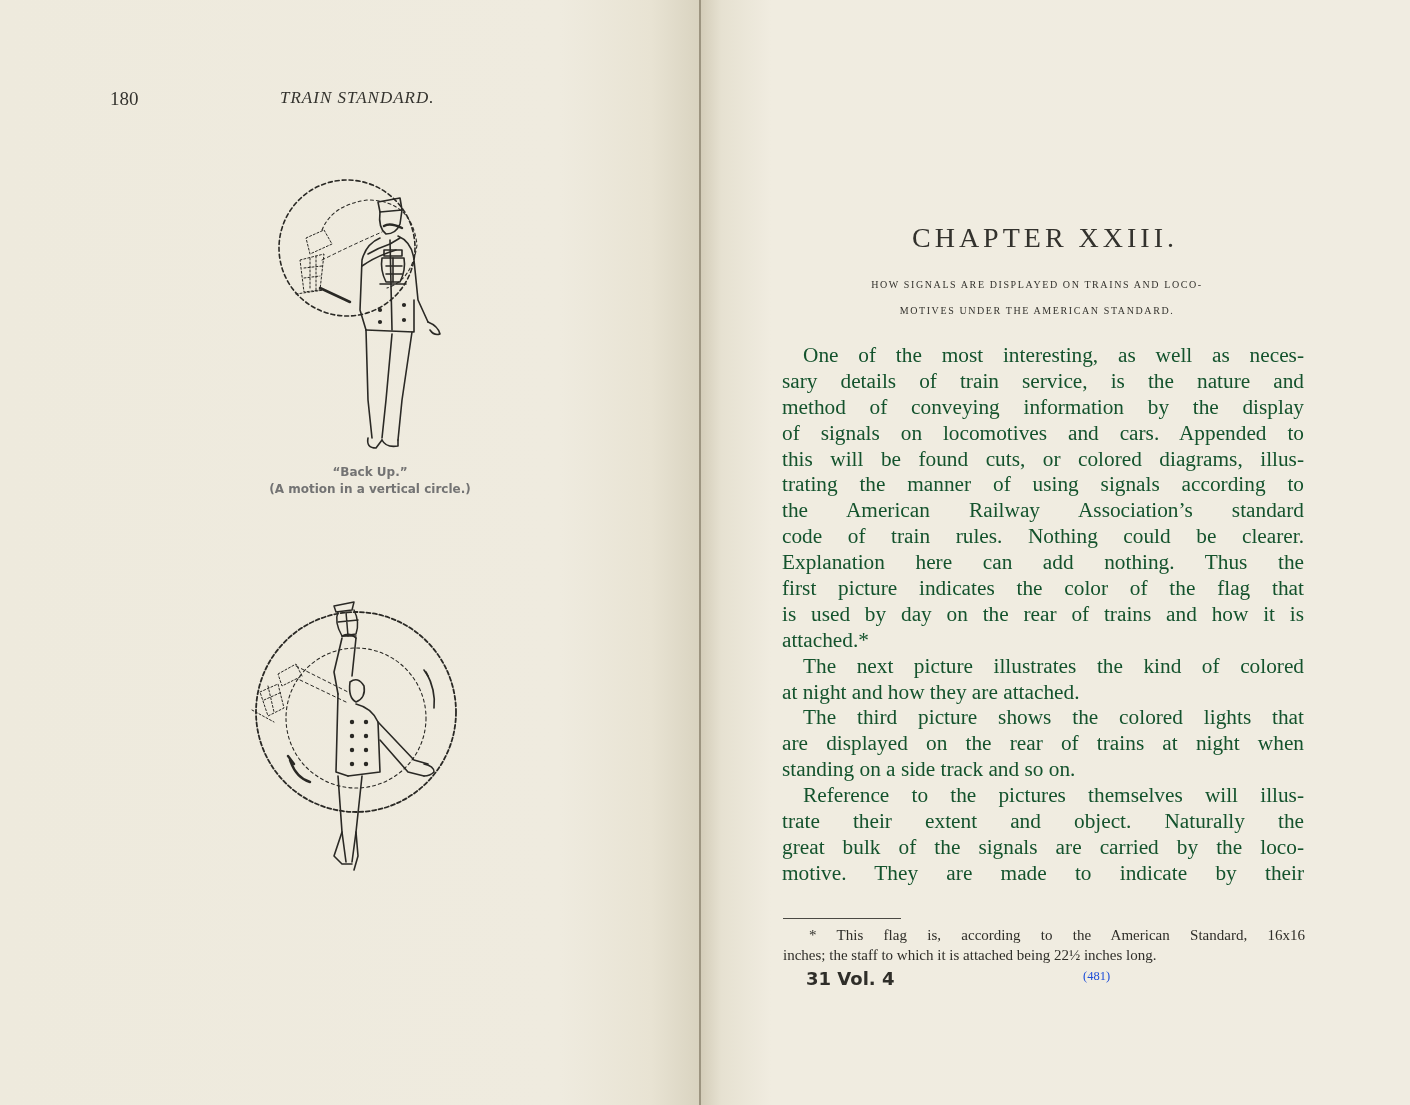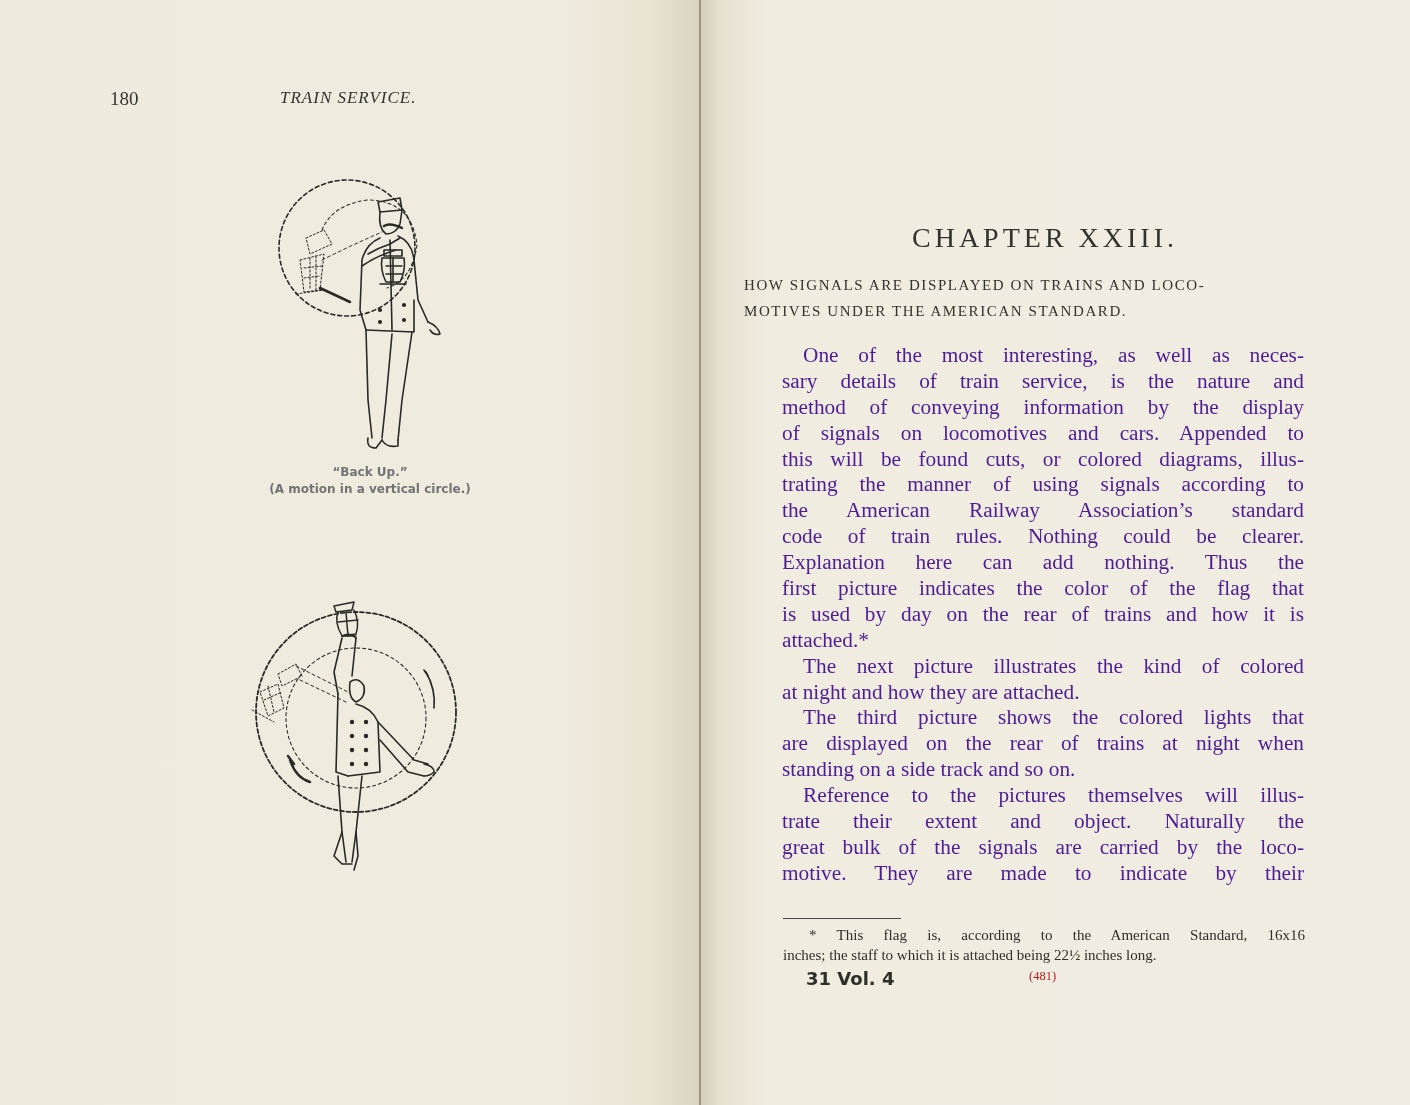--- a/index.html
+++ b/index.html
@@ -57,28 +57,28 @@
   .caption .cap-title { font-weight: bold; }
   .caption .cap-desc { font-weight: bold; }
 
   
   .chapter-title {
     position: absolute; left: 780px; width: 530px; top: 222px;
     text-align: center; font-family: "Liberation Serif", serif;
     font-size: 28px; letter-spacing: 4px; color: #33322d;
   }
   .chapter-subtitle {
-    position: absolute; left: 744px; width: 530px; top: 272px;
-    text-align: left; font-family: "Liberation Serif", serif;
-    font-size: 15px; letter-spacing: 1.6px; line-height: 26px; color: #33322d;
+    position: absolute; left: 772px; width: 530px; top: 272px;
+    text-align: center; font-family: "Liberation Serif", serif;
+    font-size: 10px; letter-spacing: 1.6px; line-height: 26px; color: #33322d;
   }
   .body-text {
     position: absolute; left: 782px; width: 522px; top: 343px;
     font-family: "Liberation Serif", serif; font-size: 21.3px;
-    line-height: 25.9px; color: #4c1d95;
+    line-height: 25.9px; color: #14532d;
   }
   .body-text .line {
     display: block; text-align: justify; text-align-last: justify;
     white-space: nowrap; height: 25.9px;
   }
   .body-text .line.last { text-align-last: left; }
   .body-text .line.indent { padding-left: 21px; }
 
   .footnote-rule {
     position: absolute; left: 783px; top: 918px; width: 118px; height: 1px;
@@ -91,35 +91,35 @@
   }
   .footnote .line { display: block; white-space: nowrap; text-align: justify; text-align-last: justify; }
   .footnote .line.indent { padding-left: 26px; }
   .footnote .line.last { text-align-last: left; }
 
   .signature {
     position: absolute; left: 806px; top: 968px;
     font-family: "DejaVu Sans", sans-serif; font-weight: bold; font-size: 18px; color: #2f2e29;
   }
   .page-number-right {
-    position: absolute; left: 1029px; top: 969px;
-    font-family: "Liberation Serif", serif; font-size: 12.5px; color: #b91c1c;
+    position: absolute; left: 1083px; top: 969px;
+    font-family: "Liberation Serif", serif; font-size: 12.5px; color: #1d4ed8;
   }
 </style>
 </head>
 <body>
 
 <div class="spread">
   <div class="page page-left"></div>
   <div class="page page-right"></div>
   <div class="gutter"></div>
 
   <div class="running-head">
     <span class="page-number-left">180</span>
-    <span class="running-title">TRAIN SERVICE.</span>
+    <span class="running-title">TRAIN STANDARD.</span>
   </div>
 
   <div class="figure fig1">
     <svg viewBox="0 0 200 285">
       <g fill="none" stroke="#2a2925" stroke-linecap="round" stroke-linejoin="round">
 
         <circle cx="85" cy="78" r="68" stroke-width="1.6" stroke-dasharray="4 3"></circle>
 
         <path d="M 60 60 Q 70 35 105 30 Q 150 30 155 75 Q 150 110 125 118" stroke-width="1.1" stroke-dasharray="3 3"></path>
         <path d="M 60 90 Q 90 75 120 62" stroke-width="1" stroke-dasharray="3 3"></path>

